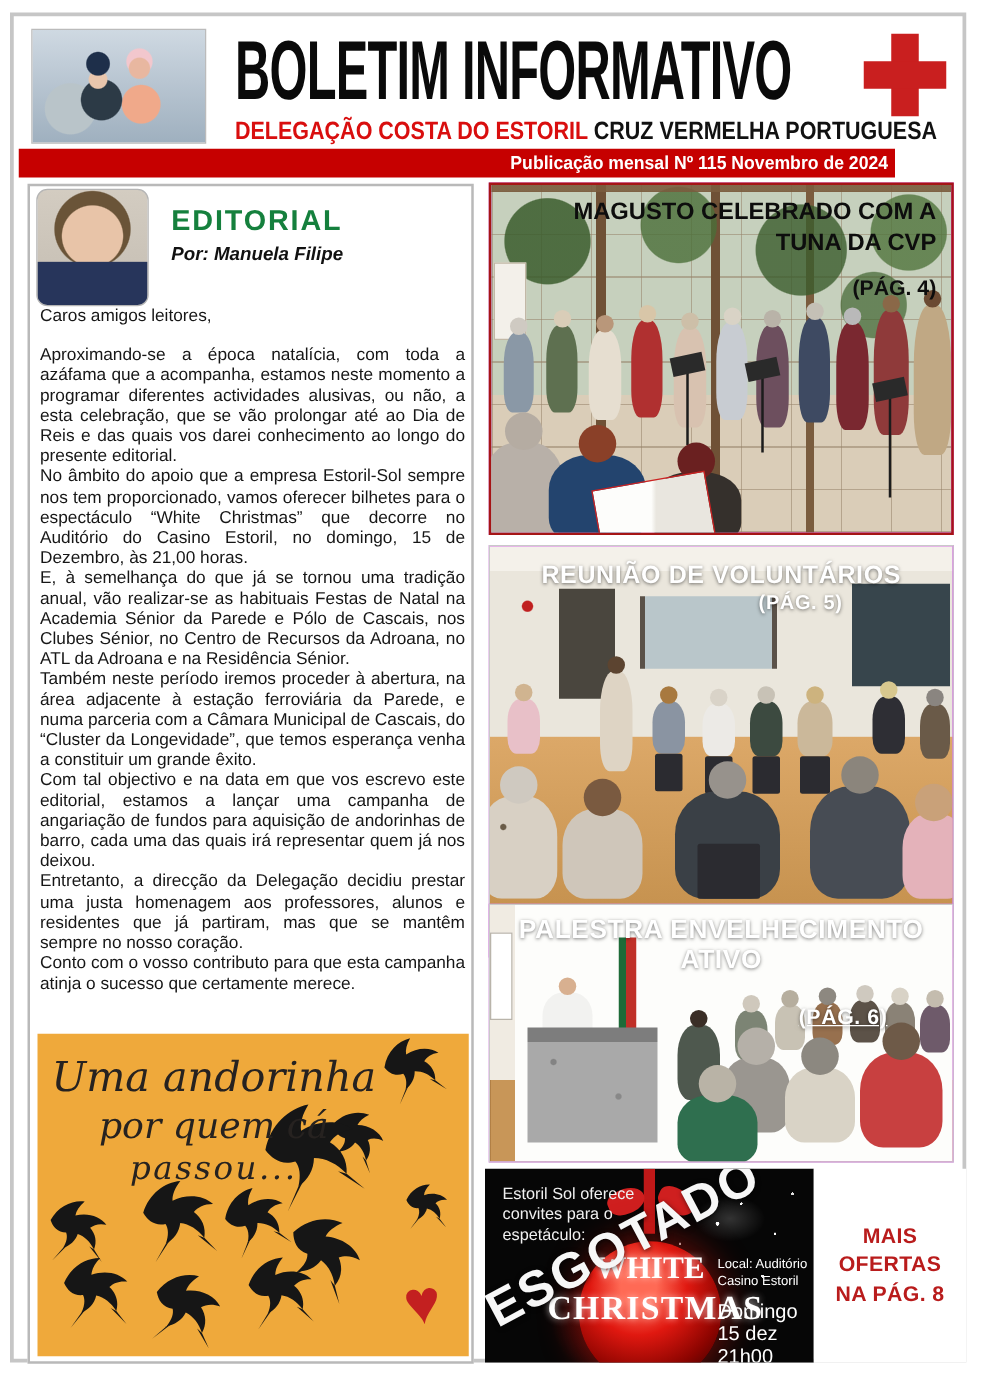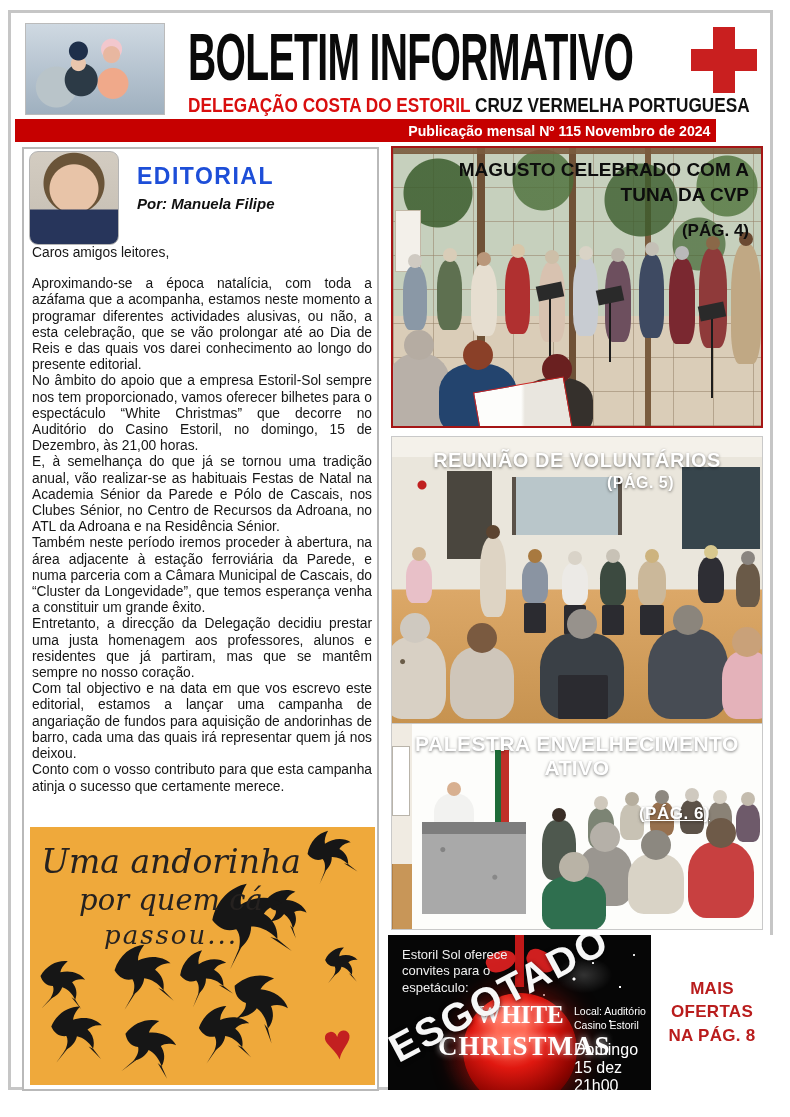--- a/index.html
+++ b/index.html
@@ -33,21 +33,21 @@
   .issue-bar span{color:#fff;font:700 15px/1 "Liberation Sans",sans-serif;transform:scaleX(.94);transform-origin:right center;}
 
   
   .editorial-box{position:absolute;left:22px;top:147px;width:357px;height:944px;border:2px solid #b9b9b9;background:#fff;}
   .portrait{position:absolute;left:5px;top:2px;width:90px;height:94px;border:1px solid #b5b5b5;border-radius:9px;overflow:hidden;
     background:
       linear-gradient(180deg,transparent 62%,#27355b 63%),
       radial-gradient(circle at 50% 40%,#e8c4a8 0 24px,transparent 25px),
       radial-gradient(circle at 50% 34%,#6a5438 0 30px,transparent 31px),
       linear-gradient(#d3ccc1,#c4bdb2);}
-  .ed-heading{position:absolute;left:113px;top:16px;font:700 23px/1 "Liberation Sans",sans-serif;letter-spacing:1.5px;color:#1d4ed8;}
+  .ed-heading{position:absolute;left:113px;top:16px;font:700 23px/1 "Liberation Sans",sans-serif;letter-spacing:1.5px;color:#15803d;}
   .ed-byline{position:absolute;left:113px;top:47px;font:italic 700 15px/1 "Liberation Sans",sans-serif;color:#111;}
   .ed-body{position:absolute;left:8px;top:96px;width:340px;font-size:13.8px;line-height:16.2px;color:#161616;}
   .ed-body p{margin:0;text-align:justify;hyphens:auto;-webkit-hyphens:auto;}
   .ed-body p.greet{margin-bottom:15px;text-align:left;}
 
   
   .swallow-card{position:absolute;left:6px;top:678px;width:345px;height:258px;background:#efa93b;overflow:hidden;}
   .swallow-card svg{position:absolute;left:0;top:0;}
   .card-script{position:absolute;left:6px;top:14px;width:270px;text-align:center;color:#262220;font-family:"DejaVu Serif",serif;font-style:italic;}
   .card-script .l1{font-size:33px;line-height:1.25;}
@@ -160,22 +160,22 @@
 <div class="editorial-box" data-name="editorial-column">
   <div class="portrait" data-name="editor-portrait-photo"></div>
   <div class="ed-heading" data-name="editorial-heading">EDITORIAL</div>
   <div class="ed-byline" data-name="editorial-byline">Por: Manuela Filipe</div>
   <div class="ed-body" data-name="editorial-body">
     <p class="greet" data-name="editorial-greeting">Caros amigos leitores,</p>
     <p data-name="editorial-paragraph">Aproximando-se a época natalícia, com toda a azáfama que a acompanha, estamos neste momento a programar diferentes actividades alusivas, ou não, a esta celebração, que se vão prolongar até ao Dia de Reis e das quais vos darei conhecimento ao longo do presente editorial.</p>
     <p data-name="editorial-paragraph">No âmbito do apoio que a empresa Estoril-Sol sempre nos tem proporcionado, vamos oferecer bilhetes para o espectáculo “White Christmas” que decorre no Auditório do Casino Estoril, no domingo, 15 de Dezembro, às 21,00 horas.</p>
     <p data-name="editorial-paragraph">E, à semelhança do que já se tornou uma tradição anual, vão realizar-se as habituais Festas de Natal na Academia Sénior da Parede e Pólo de Cascais, nos Clubes Sénior, no Centro de Recursos da Adroana, no ATL da Adroana e na Residência Sénior.</p>
     <p data-name="editorial-paragraph">Também neste período iremos proceder à abertura, na área adjacente à estação ferroviária da Parede, e numa parceria com a Câmara Municipal de Cascais, do “Cluster da Longevidade”, que temos esperança venha a constituir um grande êxito.</p>
+    <p data-name="editorial-paragraph">Com tal objectivo e na data em que vos escrevo este editorial, estamos a lançar uma campanha de angariação de fundos para aquisição de andorinhas de barro, cada uma das quais irá representar quem já nos deixou.</p>
     <p data-name="editorial-paragraph">Entretanto, a direcção da Delegação decidiu prestar uma justa homenagem aos professores, alunos e residentes que já partiram, mas que se mantêm sempre no nosso coração.</p>
-    <p data-name="editorial-paragraph">Com tal objectivo e na data em que vos escrevo este editorial, estamos a lançar uma campanha de angariação de fundos para aquisição de andorinhas de barro, cada uma das quais irá representar quem já nos deixou.</p>
     <p data-name="editorial-paragraph">Conto com o vosso contributo para que esta campanha atinja o sucesso que certamente merece.</p>
   </div>
 
   <div class="swallow-card" data-name="swallow-campaign-card">
     <svg width="345" height="258" viewBox="0 0 345 258" data-name="swallows-illustration">
       <defs>
         <g id="swallow" fill="#161616">
           <path d="M4 34 C14 16 32 8 48 10 C41 16 37 22 36 28 C52 24 68 29 76 40 C67 38 60 40 55 44 C62 52 64 62 60 72 C55 62 48 55 39 52 C36 61 29 67 20 70 C25 62 26 55 24 50 C13 50 7 43 4 34 Z"></path>
           <path d="M20 70 L6 86 L26 66 Z"></path>
           <path d="M60 72 L70 88 L54 68 Z"></path>

